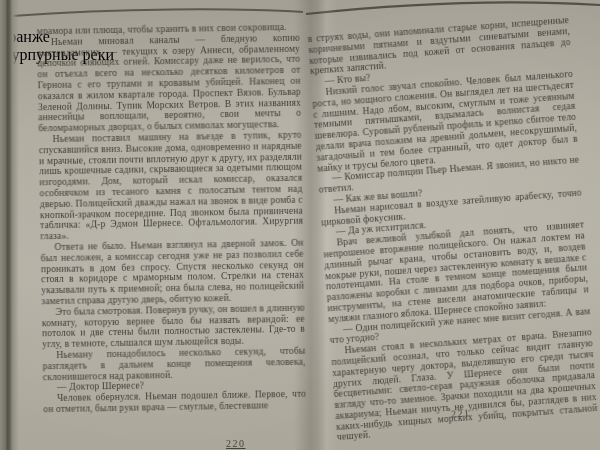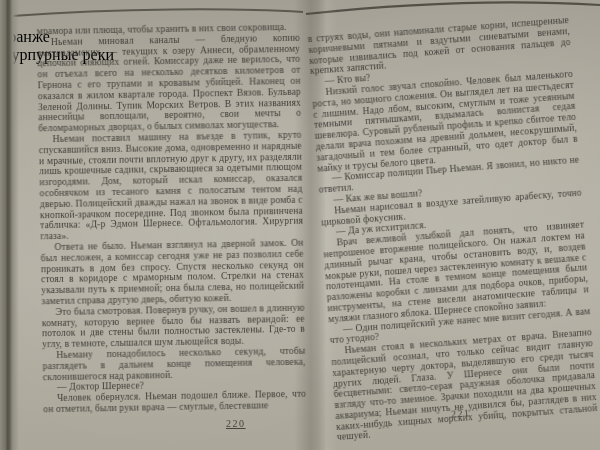--- a/index.html
+++ b/index.html
@@ -15,21 +15,21 @@
       radial-gradient(ellipse 420px 320px at 170px 230px, rgba(255,255,255,.10), transparent 70%),
       radial-gradient(ellipse 430px 330px at 460px 190px, rgba(255,255,255,.13), transparent 70%),
       linear-gradient(180deg,#a39f94 0%,#afab9e 30%,#b3afa3 62%,#aba79a 100%);
   }
   .col{position:absolute;filter:blur(.35px);}
   .col-left{left:40px;top:24px;width:263px;transform:rotate(-1deg);}
   .col-right{left:322px;top:24px;width:262px;transform:rotate(-4.2deg);}
   .para{margin:0;text-align:justify;font-size:9.6px;line-height:10.8px;color:var(--ink);letter-spacing:.12px;}
   .para.ind{text-indent:14px;}
   .pagenum{position:absolute;font-size:10px;letter-spacing:1.5px;color:#46443d;filter:blur(.3px);}
-  .pagenum-left{left:226px;top:418px;text-decoration:underline;}
+  .pagenum-left{left:226px;top:438px;text-decoration:underline;}
   .pagenum-right{left:451px;top:408px;transform:rotate(-4deg);}
   .gutter{
     position:absolute;left:294px;top:0;width:44px;height:100%;pointer-events:none;
     background:linear-gradient(90deg, rgba(74,71,62,0) 0%, rgba(74,71,62,.26) 38%,
       rgba(74,71,62,.16) 55%, rgba(255,255,255,.07) 74%, rgba(74,71,62,0) 100%);
   }
   .edge-left{
     position:absolute;left:0;top:0;width:19px;height:100%;
     background:linear-gradient(90deg,#8e8b80 0%,#767366 28%,var(--edge-dark) 40%,
       #605d53 50%,#8f8c81 66%, rgba(175,171,160,0) 100%);

